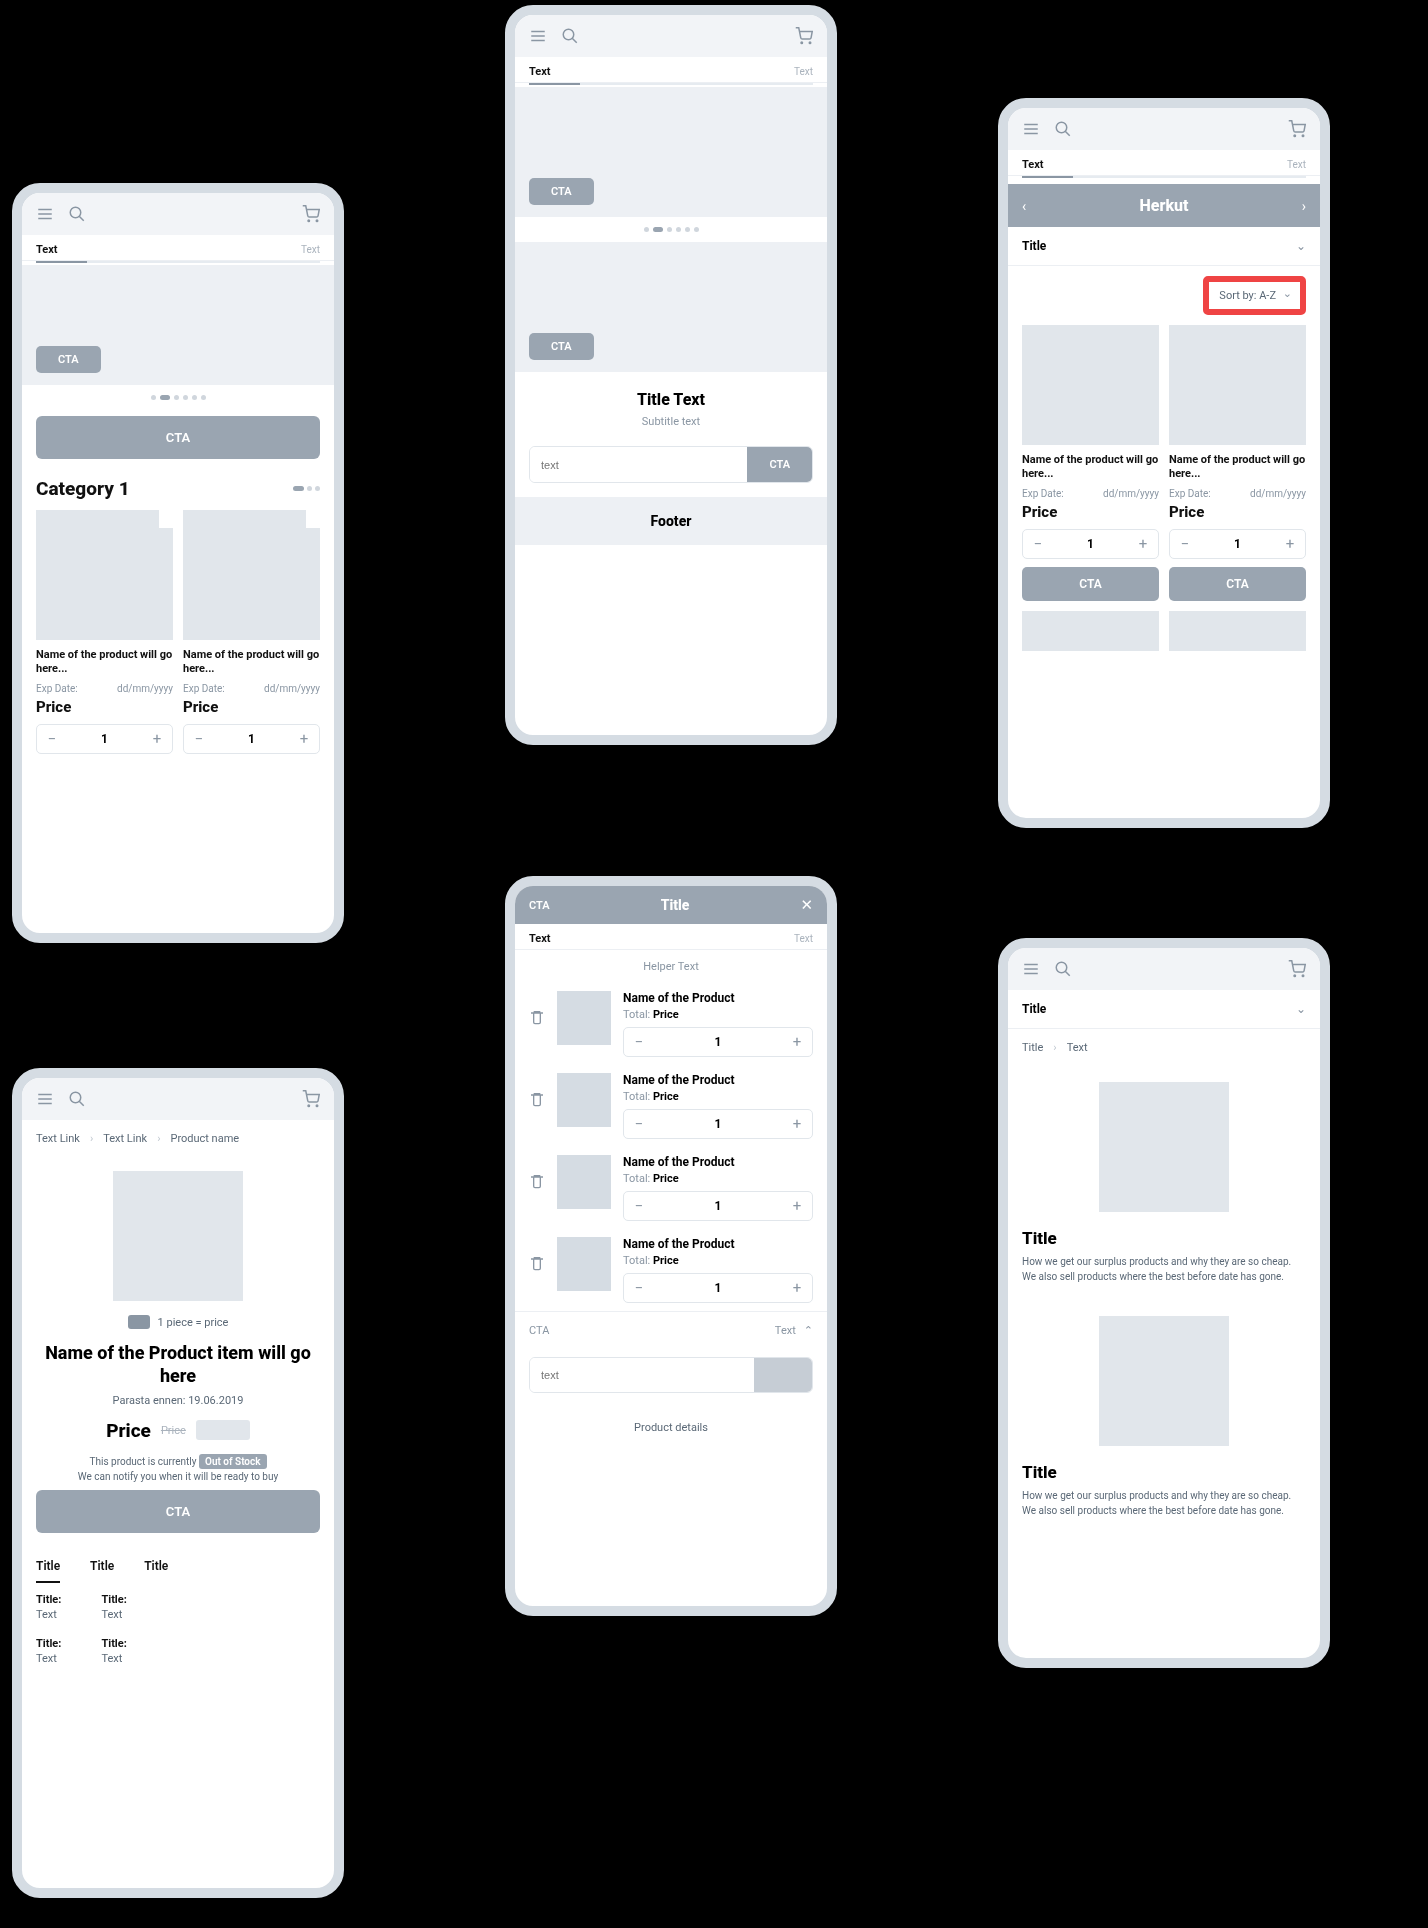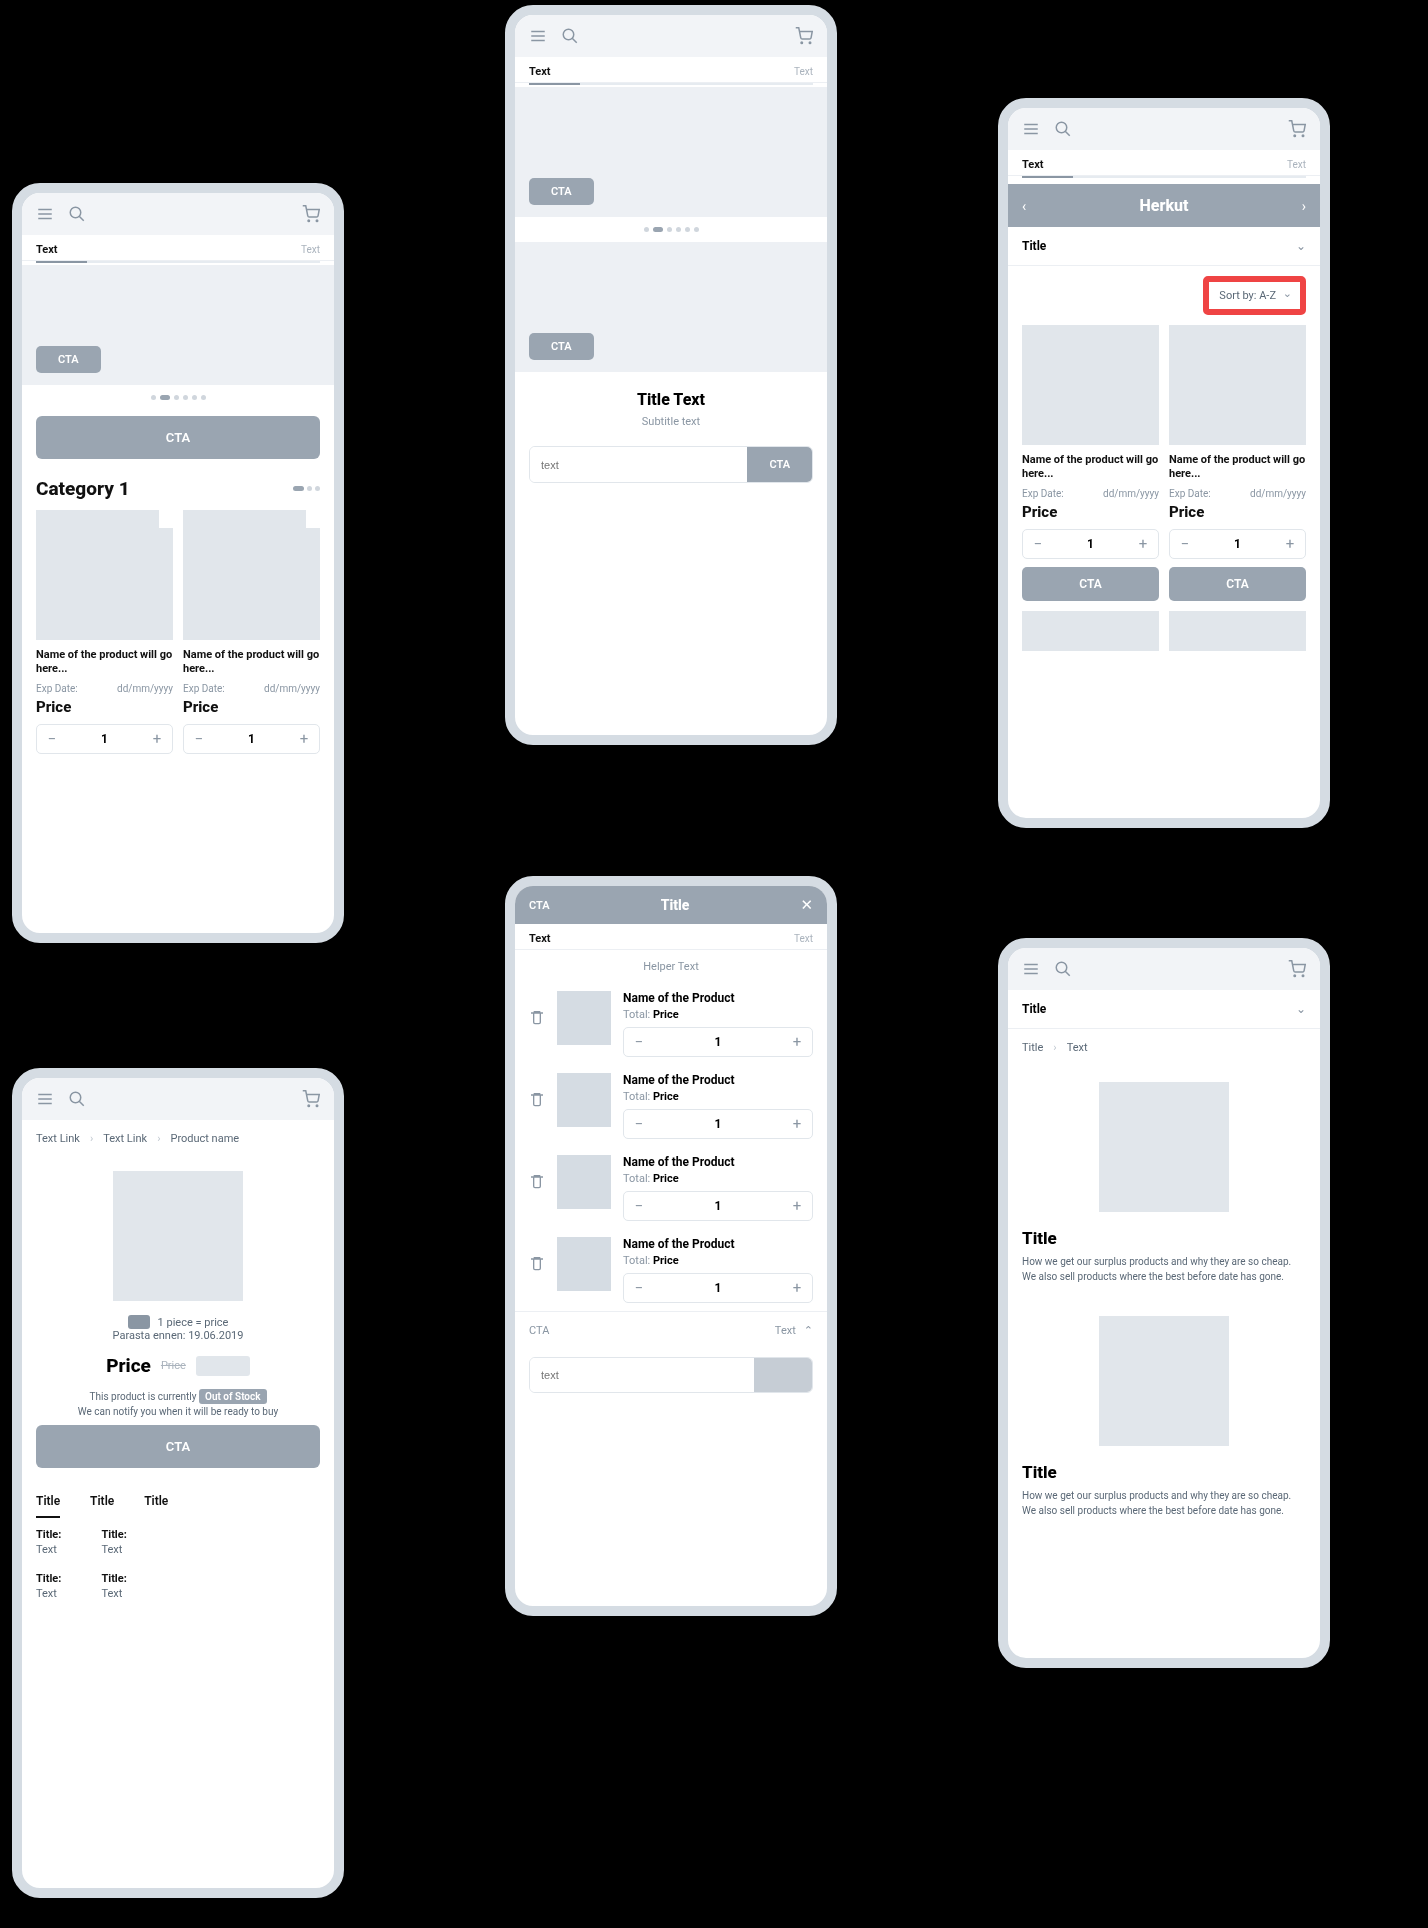--- a/index.html
+++ b/index.html
@@ -257,20 +257,21 @@
       </div>
   </div>
   <div class="title-block">
     <h3>Title Text</h3>
     <p>Subtitle text</p>
   </div>
   <div class="input-combo">
     <input placeholder="text" style="">
     <div class="go">CTA</div>
   </div>
+  <div class="footer">Footer</div>
 </div>
 
 <div class="phone" style="left:998px; top:98px; height:730px;">
   <div class="topbar">
     <div class="icon">
         <svg viewBox="0 0 24 24" fill="none" stroke="currentColor" stroke-width="2">
           <line x1="3" y1="6" x2="21" y2="6"></line>
           <line x1="3" y1="12" x2="21" y2="12"></line>
           <line x1="3" y1="18" x2="21" y2="18"></line>
         </svg>
@@ -376,20 +377,21 @@
     <span class="sep">›</span>
     <span>Text Link</span>
     <span class="sep">›</span>
     <span>Product name</span>
   </div>
   <div class="pd-img"></div>
   <div class="pd-priceinfo">
     <div class="swatch"></div>
     <span>1 piece = price</span>
   </div>
+  <div class="pd-title">Name of the Product item will go here</div>
   <div class="pd-date">Parasta ennen: 19.06.2019</div>
   <div class="pd-pricewrap">
     <div class="pd-priceval">Price</div>
     <div class="pd-priceold">Price</div>
     <div class="pd-chip"></div>
   </div>
   <div class="pd-stock">
     <span>This product is currently</span>
     <span class="badge">Out of Stock</span><br>
     <span>We can notify you when it will be ready to buy</span>
@@ -497,20 +499,21 @@
     <span>CTA</span>
     <div class="r">
         <span>Text</span>
         <span>⌃</span>
       </div>
   </div>
   <div class="input-combo">
     <input placeholder="text" style="">
     <div class="go" style="background:#c6cdd5;width:58px;"></div>
   </div>
+  <div class="pdetails">Product details</div>
 </div>
 
 <div class="phone" style="left:998px; top:938px; height:730px;">
   <div class="topbar">
     <div class="icon">
         <svg viewBox="0 0 24 24" fill="none" stroke="currentColor" stroke-width="2">
           <line x1="3" y1="6" x2="21" y2="6"></line>
           <line x1="3" y1="12" x2="21" y2="12"></line>
           <line x1="3" y1="18" x2="21" y2="18"></line>
         </svg>

